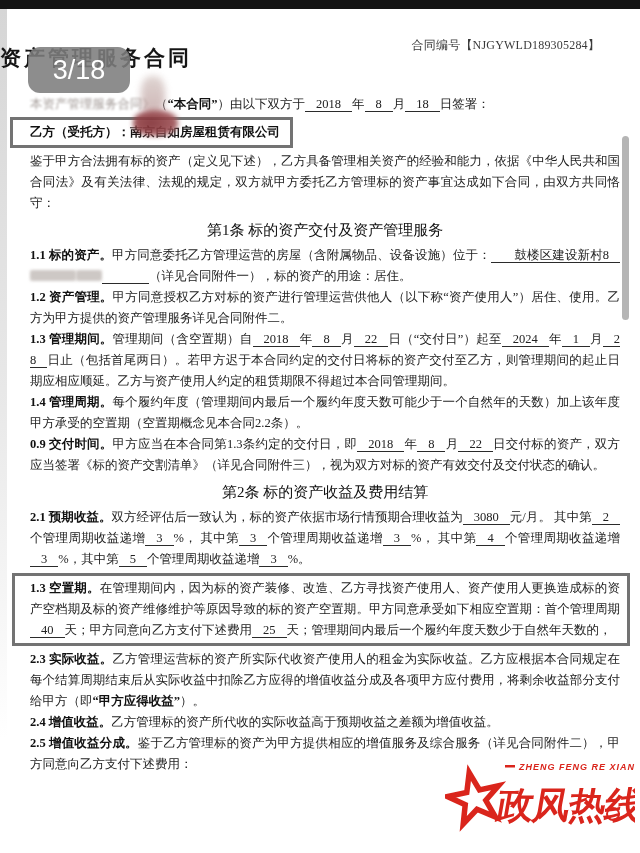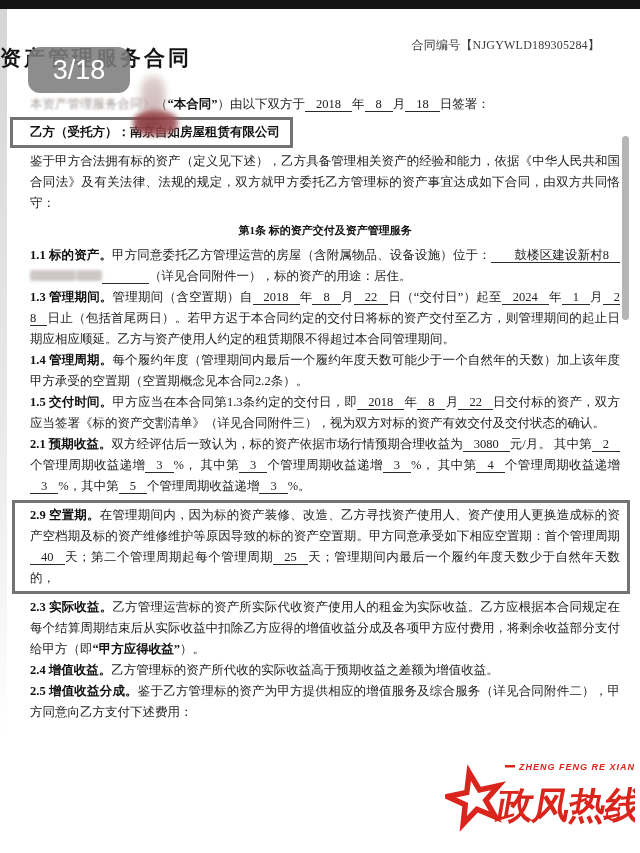--- a/index.html
+++ b/index.html
@@ -25,21 +25,21 @@
     position:absolute;top:94px;left:30px;width:590px;
     font-size:12.5px;line-height:21px;color:#222;
   }
   .para{margin:0;text-align:justify;word-break:break-all;}
   .b{font-weight:bold;color:#111;}
   .u{border-bottom:1px solid #2b2b2b;padding:0 11px;}
   .blurred{color:#a39b98;filter:blur(1.2px);}
   .redact{display:inline-block;height:11px;background:#bdb6b2;border-radius:2px;
     filter:blur(1.6px);opacity:.75;vertical-align:-1px;}
   .r-lg{width:46px;} .r-sm{width:26px;}
-  .sec-h{margin:6px 0 4px;text-align:center;font-size:11px;font-weight:bold;color:#111;}
+  .sec-h{margin:6px 0 4px;text-align:center;font-size:15px;font-weight:normal;color:#111;}
   .redbox{border:3px solid #737373;}
   .box1{display:table;margin:2px 0 3px -20px;padding:2px 10px 2px 17px;}
   .box2{margin:3px -10px 3px -18px;padding:2px 7px 2px 15px;}
   .page-badge{
     position:absolute;left:28px;top:47px;width:102px;height:46px;
     background:rgba(125,125,125,0.88);border-radius:12px;
     display:flex;align-items:center;justify-content:center;
     font-family:"Liberation Sans","DejaVu Sans",sans-serif;
     font-size:27px;color:#ffffff;
   }
@@ -69,27 +69,29 @@
 
     <div class="flow">
       <p class="para"><span class="blurred">本资产管理服务合同》</span><span>（</span><span class="b">“本合同”</span><span>）由以下双方于</span><span class="u">2018</span><span>年</span><span class="u">8</span><span>月</span><span class="u">18</span><span>日签署：</span></p>
       <div class="redbox box1">
         <p class="para"><span class="b">乙方（受托方）：南京自如房屋租赁有限公司</span></p>
       </div>
       <p class="para"><span>鉴于甲方合法拥有标的资产（定义见下述），乙方具备管理相关资产的经验和能力，依据《中华人民共和国合同法》及有关法律、法规的规定，双方就甲方委托乙方管理标的资产事宜达成如下合同，由双方共同恪守：</span></p>
 
       <h2 class="sec-h">第1条 标的资产交付及资产管理服务</h2>
       <p class="para"><span class="b">1.1 标的资产。</span><span>甲方同意委托乙方管理运营的房屋（含附属物品、设备设施）位于：</span><span class="u">　鼓楼区建设新村8</span><span class="redact r-lg"></span><span class="redact r-sm"></span><span class="u">　　</span><span>（详见合同附件一），标的资产的用途：居住。</span></p>
+      <p class="para"><span class="b">1.2 资产管理。</span><span>甲方同意授权乙方对标的资产进行管理运营供他人（以下称“资产使用人”）居住、使用。乙方为甲方提供的资产管理服务详见合同附件二。</span></p>
       <p class="para"><span class="b">1.3 管理期间。</span><span>管理期间（含空置期）自</span><span class="u">2018</span><span>年</span><span class="u">8</span><span>月</span><span class="u">22</span><span>日（“交付日”）起至</span><span class="u">2024</span><span>年</span><span class="u">1</span><span>月</span><span class="u">28</span><span>日止（包括首尾两日）。若甲方迟于本合同约定的交付日将标的资产交付至乙方，则管理期间的起止日期应相应顺延。乙方与资产使用人约定的租赁期限不得超过本合同管理期间。</span></p>
       <p class="para"><span class="b">1.4 管理周期。</span><span>每个履约年度（管理期间内最后一个履约年度天数可能少于一个自然年的天数）加上该年度甲方承受的空置期（空置期概念见本合同2.2条）。</span></p>
-      <p class="para"><span class="b">1.5 交付时间。</span><span>甲方应当在本合同第1.3条约定的交付日，即</span><span class="u">2018</span><span>年</span><span class="u">8</span><span>月</span><span class="u">22</span><span>日交付标的资产，双方应当签署《标的资产交割清单》（详见合同附件三），视为双方对标的资产有效交付及交付状态的确认。</span></p>
+      <p class="para"><span class="b">0.9 交付时间。</span><span>甲方应当在本合同第1.3条约定的交付日，即</span><span class="u">2018</span><span>年</span><span class="u">8</span><span>月</span><span class="u">22</span><span>日交付标的资产，双方应当签署《标的资产交割清单》（详见合同附件三），视为双方对标的资产有效交付及交付状态的确认。</span></p>
 
+      <h2 class="sec-h">第2条 标的资产收益及费用结算</h2>
       <p class="para"><span class="b">2.1 预期收益。</span><span>双方经评估后一致认为，标的资产依据市场行情预期合理收益为</span><span class="u">3080</span><span>元/月。 其中第</span><span class="u">2</span><span>个管理周期收益递增</span><span class="u">3</span><span>%， 其中第</span><span class="u">3</span><span>个管理周期收益递增</span><span class="u">3</span><span>%， 其中第</span><span class="u">4</span><span>个管理周期收益递增</span><span class="u">3</span><span>%，其中第</span><span class="u">5</span><span>个管理周期收益递增</span><span class="u">3</span><span>%。</span></p>
       <div class="redbox box2">
-        <p class="para"><span class="b">2.9 空置期。</span><span>在管理期间内，因为标的资产装修、改造、乙方寻找资产使用人、资产使用人更换造成标的资产空档期及标的资产维修维护等原因导致的标的资产空置期。甲方同意承受如下相应空置期：首个管理周期</span><span class="u">40</span><span>天；第二个管理周期起每个管理周期</span><span class="u">25</span><span>天；管理期间内最后一个履约年度天数少于自然年天数的，</span></p>
+        <p class="para"><span class="b">1.3 空置期。</span><span>在管理期间内，因为标的资产装修、改造、乙方寻找资产使用人、资产使用人更换造成标的资产空档期及标的资产维修维护等原因导致的标的资产空置期。甲方同意承受如下相应空置期：首个管理周期</span><span class="u">40</span><span>天；甲方同意向乙方支付下述费用</span><span class="u">25</span><span>天；管理期间内最后一个履约年度天数少于自然年天数的，</span></p>
       </div>
       <p class="para"><span class="b">2.3 实际收益。</span><span>乙方管理运营标的资产所实际代收资产使用人的租金为实际收益。乙方应根据本合同规定在每个结算周期结束后从实际收益中扣除乙方应得的增值收益分成及各项甲方应付费用，将剩余收益部分支付给甲方（即</span><span class="b">“甲方应得收益”</span><span>）。</span></p>
       <p class="para"><span class="b">2.4 增值收益。</span><span>乙方管理标的资产所代收的实际收益高于预期收益之差额为增值收益。</span></p>
       <p class="para"><span class="b">2.5 增值收益分成。</span><span>鉴于乙方管理标的资产为甲方提供相应的增值服务及综合服务（详见合同附件二），甲方同意向乙方支付下述费用：</span></p>
     </div>
 
     <div class="smudge smudge-tail"></div>
     <div class="smudge smudge-main"></div>
 
     <div class="page-badge">

